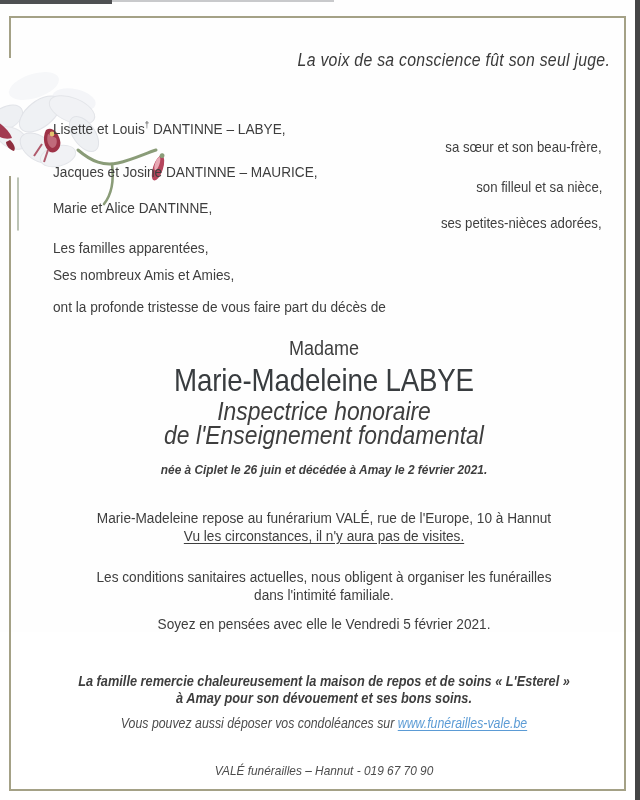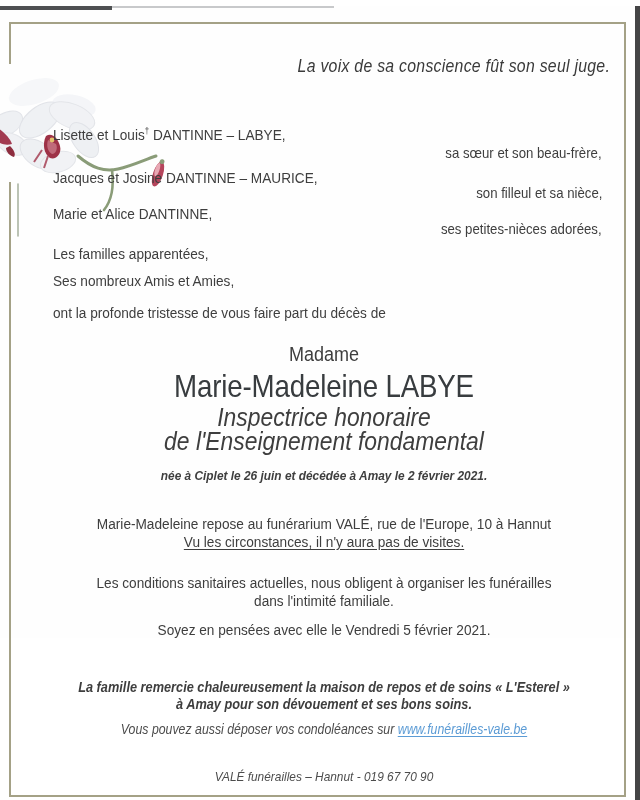--- a/index.html
+++ b/index.html
@@ -1,21 +1,21 @@
 <!DOCTYPE html>
 <html lang="fr" style="--border: #a4a186; --text: #3e3e3e; --link: #5b9bd5;"><head>
 <meta charset="utf-8">
 <style>
   html,body{margin:0;padding:0;}
   body{
     width:640px;height:800px;overflow:hidden;background:#ffffff;
     font-family:"Liberation Sans",sans-serif;color:var(--text,#3e3e3e);
     position:relative;
   }
-  .page{position:absolute;left:0;top:0;width:640px;height:632px;background:#fefefe;margin-top:6px;}
+  .page{position:absolute;left:0;top:0;width:640px;height:632px;background:#fefefe;}
   .frame{
     position:absolute;left:9px;top:16px;width:613px;height:771px;
     border:2px solid var(--border,#a4a186);
   }
   
   .art-top-dark{position:absolute;left:0;top:0;width:112px;height:4px;background:#4e5052;}
   .art-top-light{position:absolute;left:112px;top:0;width:222px;height:2px;background:#c8c9cb;}
   .art-right-strip{position:absolute;right:0;top:0;width:5px;height:800px;background:#454546;}
   
   .line{position:absolute;white-space:nowrap;line-height:1.15;}

